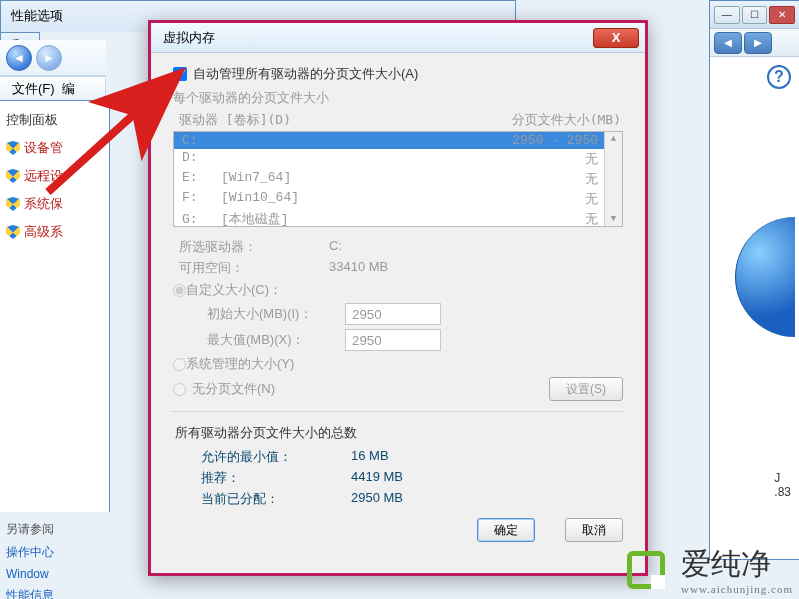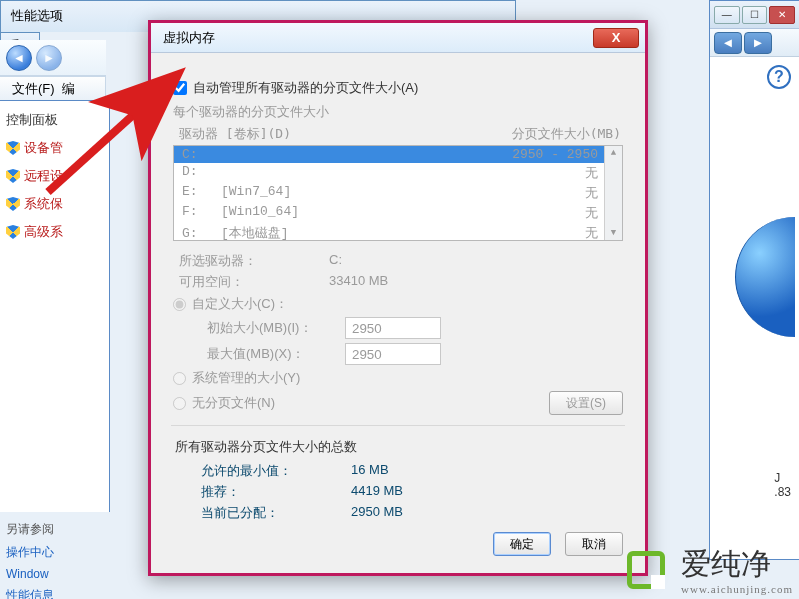--- a/index.html
+++ b/index.html
@@ -153,21 +153,21 @@
   padding: 0 6px 0 12px; font-size: 13px;
 }
 .dlg-close {
   width: 46px; height: 20px;
   background: linear-gradient(#e86a5a,#c83a2a);
   border: 1px solid #a02818; border-radius: 3px;
   color: #fff; display: flex; align-items: center; justify-content: center;
   font-weight: bold; font-size: 13px;
 }
 .dlg-body {
-  padding: 26px 22px 14px 22px; font-size: 13px; color: #333;
+  padding: 12px 22px 14px 22px; font-size: 13px; color: #333;
 }
 .chk-row { display: flex; align-items: center; gap: 6px; margin-bottom: 6px; }
 input[type=checkbox] { width: 14px; height: 14px; }
 .disabled, .disabled * { color: #9a9a9a !important; }
 
 .section-lbl { margin: 0 0 4px 0; }
 .list-hdr {
   display: flex; justify-content: space-between;
   font-family: SimSun, monospace; color: #9a9a9a;
   margin: 2px 2px 2px 6px;
@@ -191,21 +191,21 @@
 .drive-list .sb {
   position: absolute; right: 0; top: 0; bottom: 0; width: 18px;
   background: #eef0f2; border-left: 1px solid #cfcfcf;
   display: flex; flex-direction: column; justify-content: space-between;
   align-items: center; color: #777; font-size: 9px;
 }
 .drive-list .sb div { padding: 2px 0; }
 
 .kv { display: flex; margin: 3px 0 3px 6px; font-size: 13px; color: #9a9a9a; }
 .kv .k { width: 150px; }
-.radio-row { display: flex; align-items: center; gap: 6px; margin: 4px 0; color: #9a9a9a; }
+.radio-row { display: flex; align-items: center; gap: 0; margin: 4px 0; color: #9a9a9a; }
 .radio-row input { margin: 0; }
 .size-row { display: flex; align-items: center; margin: 4px 0 4px 34px; color: #9a9a9a; }
 .size-row .lbl { width: 138px; }
 .size-row input[type=text] {
   width: 96px; height: 22px; padding: 2px 6px;
   border: 1px solid #c8c8c8; background: #fff; color: #9a9a9a;
   font-family: inherit;
 }
 .btn {
   height: 24px; padding: 0 16px;
@@ -214,21 +214,21 @@
   font-size: 12px; cursor: pointer;
 }
 .btn:disabled { color: #9a9a9a; }
 
 .totals { margin: 12px 2px 0 2px; }
 .totals-title { margin-bottom: 6px; }
 .totals .kv { color: #0c4a6e; margin-left: 26px; }
 .totals .kv .k { width: 150px; }
 
 .dlg-actions {
-  display: flex; justify-content: flex-end; gap: 14px;
+  display: flex; justify-content: flex-end; gap: 30px;
   margin-top: 10px;
 }
 .btn.primary { border-color: #5a8ad0; box-shadow: 0 0 0 1px #aad0ff inset; }
 
 
 .arrow {
   position: absolute; left: 48px; top: 62px;
   width: 140px; height: 110px; pointer-events: none;
 }
 .arrow svg { overflow: visible; }

